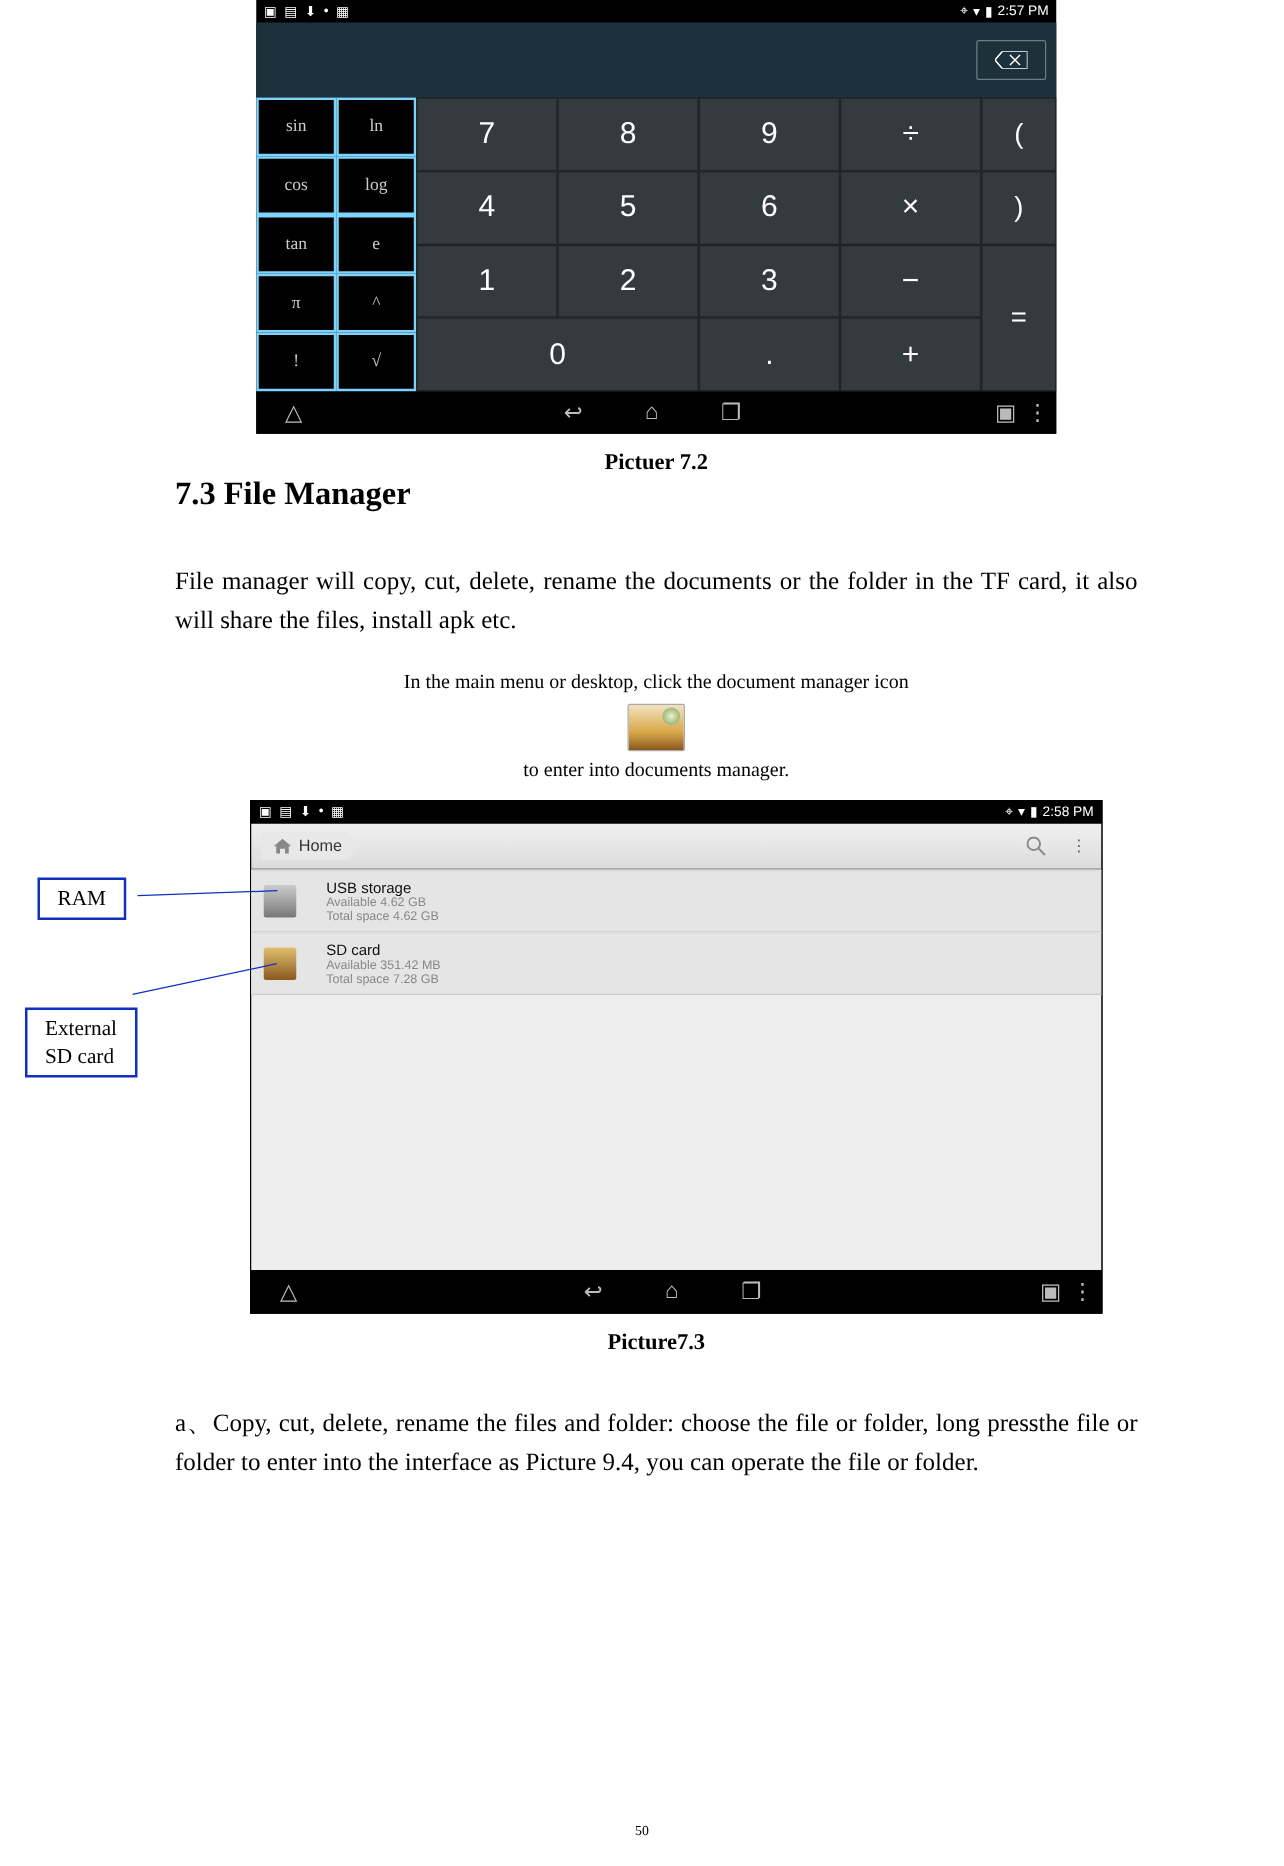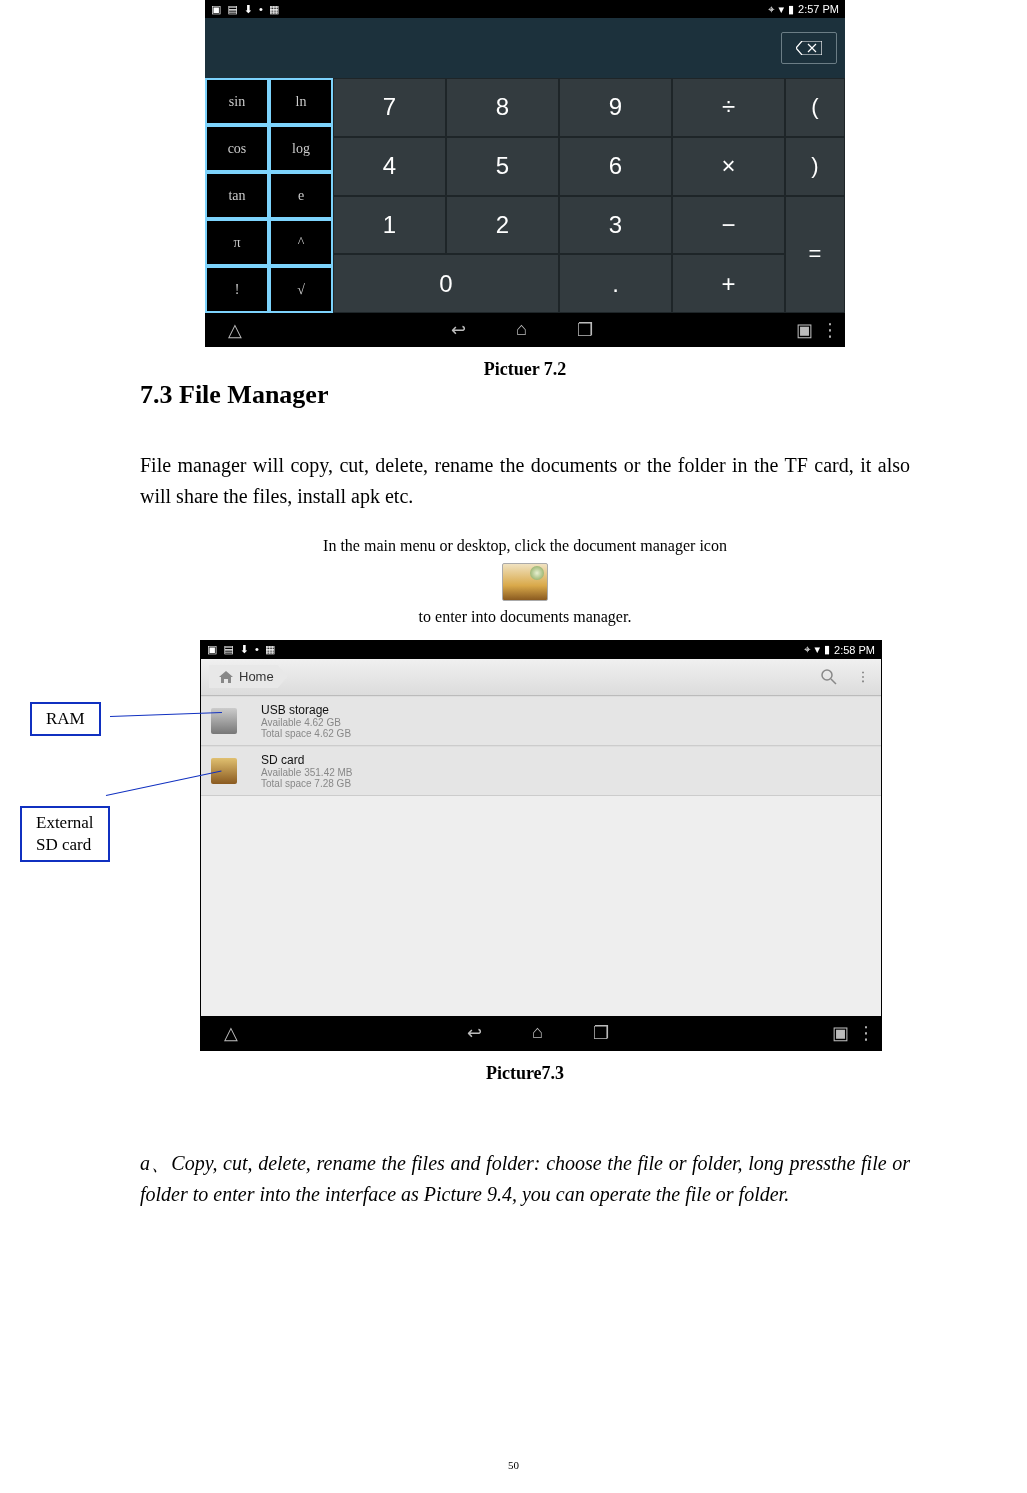--- a/index.html
+++ b/index.html
@@ -449,18 +449,18 @@
       <div class="anno-box" style="left:-120px; top:140px;margin-top:26px;">
         <div>External</div>
         <div>SD card</div>
       </div>
       <div class="anno-line" style="left:-34px; top:155px; width:118px; transform:rotate(-12deg);"></div>
 
     </div>
 
     <div class="caption">Picture7.3</div>
 
-    <div class="body-text" style="margin-top:64px;font-style:italic;">a、Copy, cut, delete, rename the files and folder: choose the file or folder, long pressthe file or folder to enter into the interface as Picture 9.4, you can operate the file or folder.</div>
+    <div class="body-text" style="margin-top:40px;">a、Copy, cut, delete, rename the files and folder: choose the file or folder, long pressthe file or folder to enter into the interface as Picture 9.4, you can operate the file or folder.</div>
 
   </div>
 
   <div class="page-number">50</div>
 </div>
 
 </body></html>

